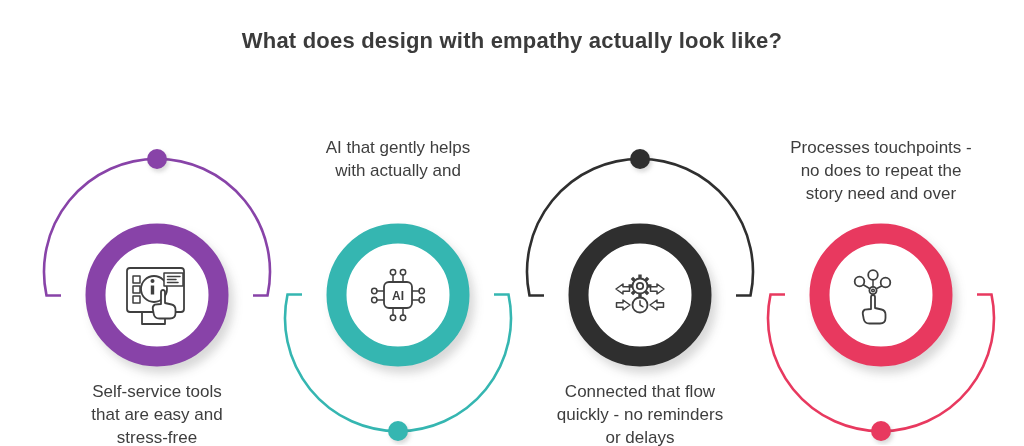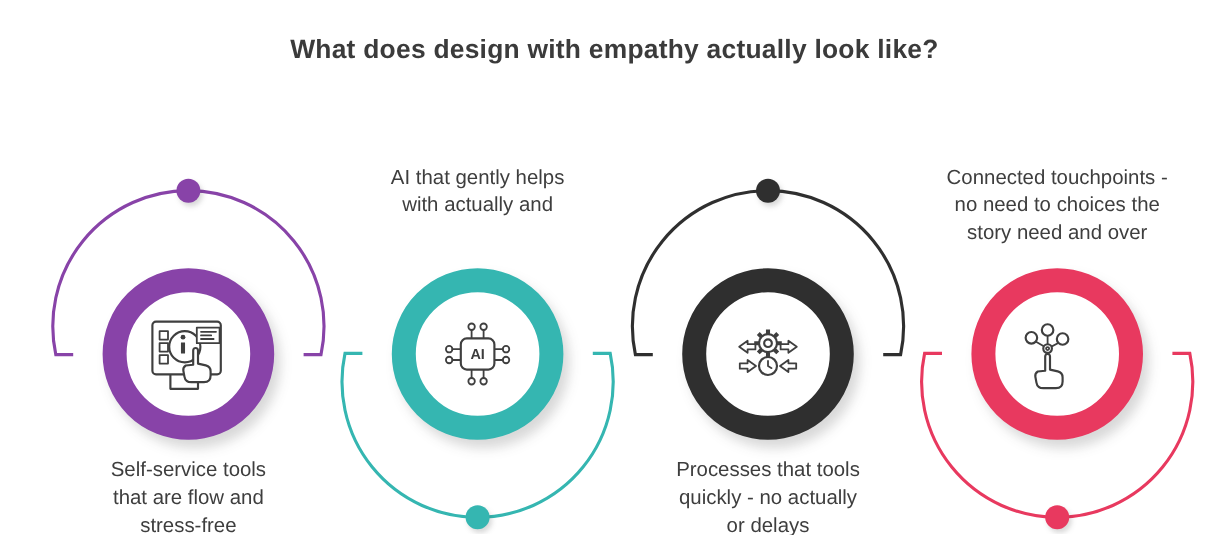--- a/index.html
+++ b/index.html
@@ -59,21 +59,21 @@
         <circle cx="-3" cy="-6" r="13"></circle>
         <circle class="solid" cx="-4.5" cy="-14" r="2"></circle>
         <path class="stem" d="M -4.5 -9.5 V -0.5"></path>
         <rect x="7" y="-22" width="19" height="13" class="fillw thin"></rect>
         <path class="thin" d="M 10.5 -18.5 H 23 M 10.5 -15.5 H 19 M 10.5 -12.5 H 21"></path>
         <path class="fillw" transform="translate(6,-5)" d="M -2 2 C -2 -0.7 2 -0.7 2 2 L 2 13 L 8.5 14.5 Q 12.5 15.5 12.5 19.5 L 12.5 23 Q 12.5 28.5 7 28.5 L -3.5 28.5 Q -8.5 28.5 -9.3 23.8 L -10.2 19 Q -10.7 16 -8.2 14.6 L -2 14 Z"></path>
       </g>
     </svg>
     <div class="caption below">
       <div>Self-service tools</div>
-      <div>that are flow and</div>
+      <div>that are easy and</div>
       <div>stress-free</div>
     </div>
   </section>
 
   <section class="step s2">
     <div class="caption above">
       <div>AI that gently helps</div>
       <div>with actually and</div>
     </div>
     <svg class="fig" viewBox="0 0 240 300">
@@ -110,30 +110,30 @@
         <circle cx="0" cy="-9" r="3.2"></circle>
         <path class="fillw thin" d="M -24 -6 l 7 -5 v 2.8 h 6.5 v 4.4 h -6.5 v 2.8 z"></path>
         <path class="fillw thin" d="M 24 -6 l -7 -5 v 2.8 h -6.5 v 4.4 h 6.5 v 2.8 z"></path>
         <circle cx="0" cy="10" r="7.5" class="fillw"></circle>
         <path class="thin" d="M 0 10 V 5.8 M 0 10 L 3 11.8"></path>
         <path class="fillw thin" d="M -10 10 l -7 -5 v 2.8 h -6.5 v 4.4 h 6.5 v 2.8 z"></path>
         <path class="fillw thin" d="M 10 10 l 7 -5 v 2.8 h 6.5 v 4.4 h -6.5 v 2.8 z"></path>
       </g>
     </svg>
     <div class="caption below">
-      <div>Processes that tools</div>
-      <div>quickly - no actually</div>
+      <div>Connected that flow</div>
+      <div>quickly - no reminders</div>
       <div>or delays</div>
     </div>
   </section>
 
   <section class="step s4">
     <div class="caption above">
-      <div>Connected touchpoints -</div>
-      <div>no need to choices the</div>
+      <div>Processes touchpoints -</div>
+      <div>no does to repeat the</div>
       <div>story need and over</div>
     </div>
     <svg class="fig" viewBox="0 0 240 300">
       <path class="arc" d="M 24 149.5 H 9.5 A 113 113 0 1 0 230.5 149.5 H 216" stroke="#E8395F"></path>
       <circle class="dot" cx="120" cy="286" r="10" fill="#E8395F"></circle>
       <circle class="ring" cx="120" cy="150" r="61.5" stroke="#E8395F"></circle>
       <g class="icon" transform="translate(112,148)">
         <path class="thin" d="M 0 -2.5 L -11 -9 M 0 -2.5 V -13 M 0 -2.5 L 10.5 -8"></path>
         <circle cx="-13.5" cy="-11.5" r="4.8" class="fillw"></circle>
         <circle cx="0" cy="-18" r="4.8" class="fillw"></circle>

